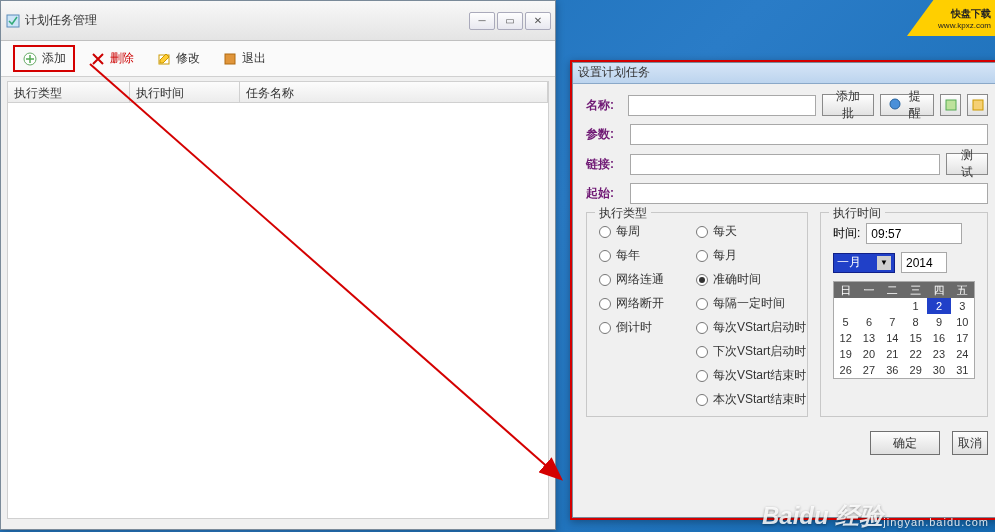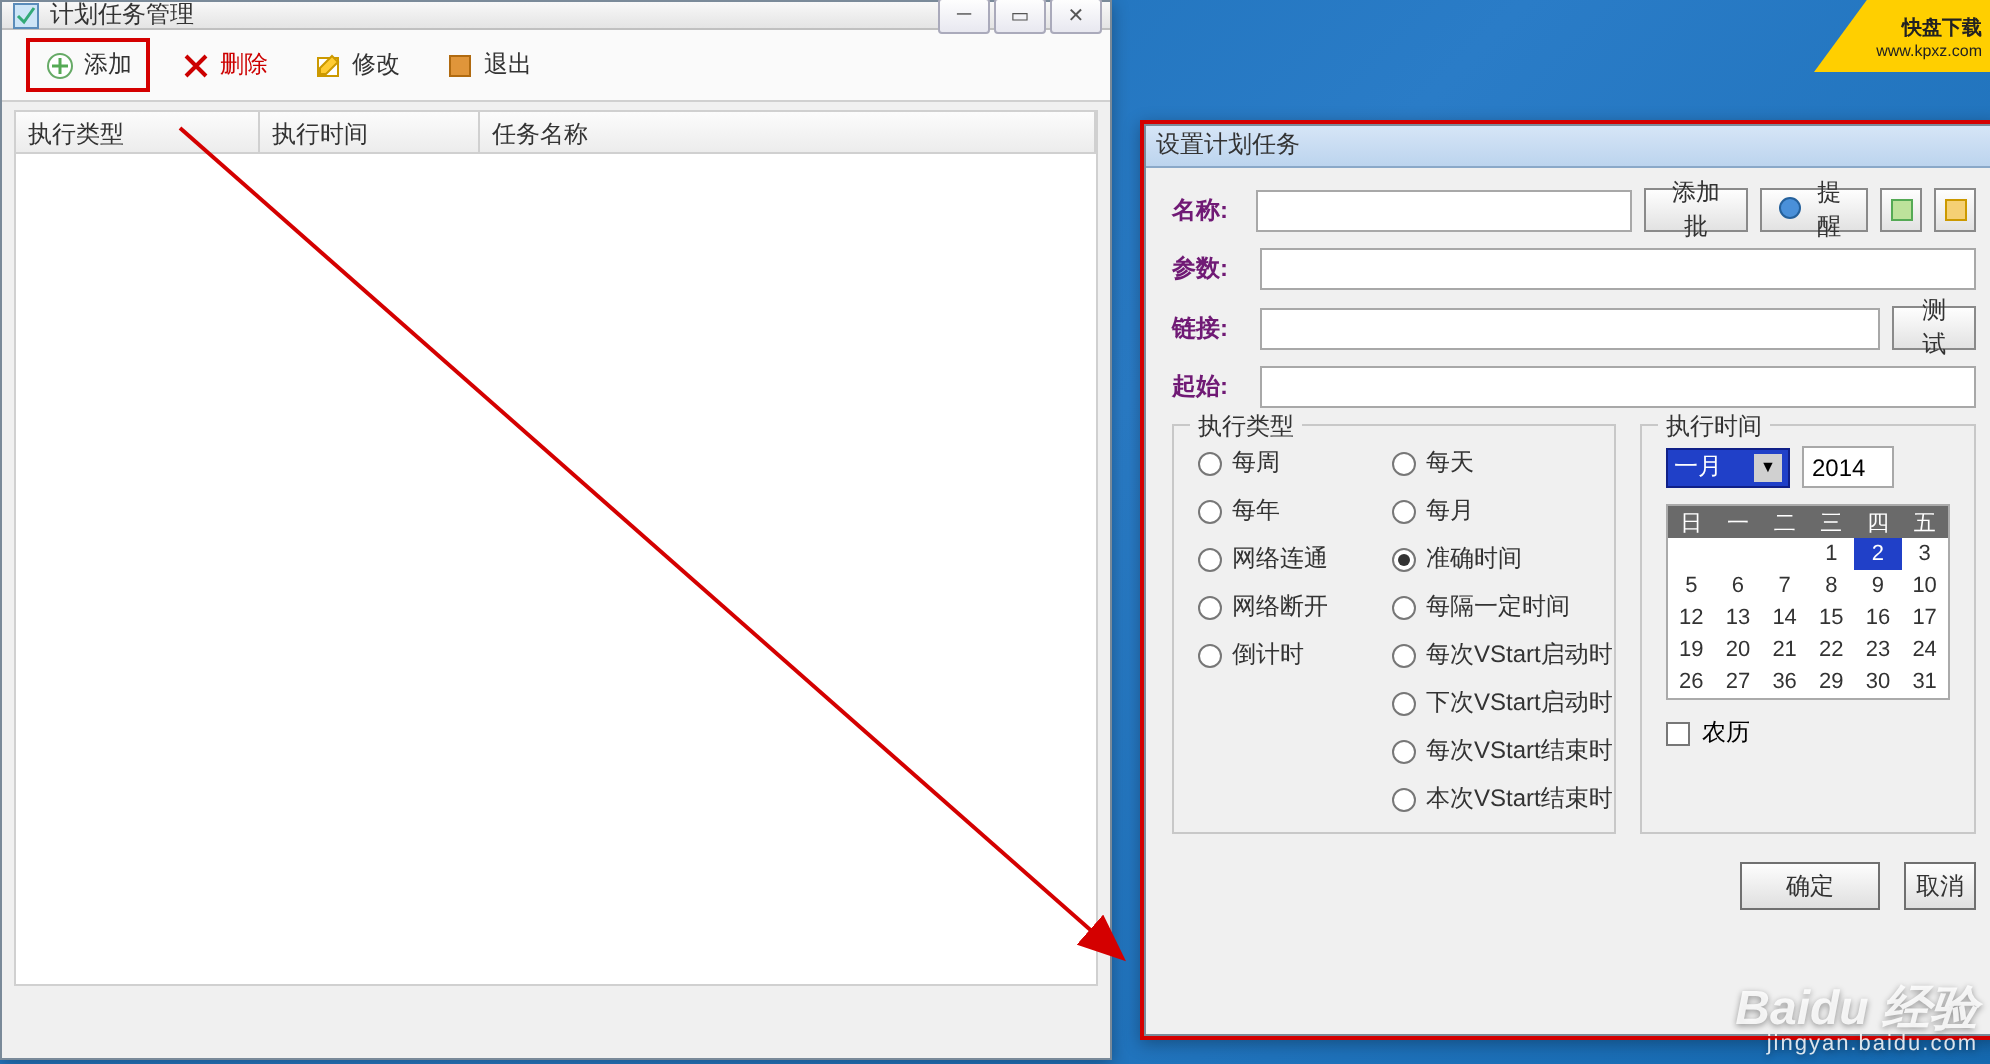--- a/index.html
+++ b/index.html
@@ -12,21 +12,21 @@
   overflow: hidden;
   background: linear-gradient(135deg, #1569b0 0%, #2a7cc7 50%, #1569b0 100%);
 }
 .window {
   position: absolute;
   background: #f0f0f0;
   border: 1px solid #7a8a99;
   box-shadow: 0 2px 8px rgba(0,0,0,.3);
 }
 .titlebar {
-  height: 14px;
+  height: 40px;
   background: linear-gradient(#f8f8f8, #e4e4e4);
   border-bottom: 1px solid #c0c0c0;
   display: flex;
   align-items: center;
   padding: 0 4px;
 }
 .titlebar .icon { width:16px; height:16px; margin-right:4px; display:inline-flex; align-items:center; justify-content:center; }
 .titlebar .title { flex:1; color:#333; }
 .winctrls { display:flex; gap:2px; }
 .winctrl {
@@ -93,21 +93,21 @@
   height:24px; min-width:70px; border:1px solid #707070; background:linear-gradient(#fdfdfd,#dfdfdf);
   cursor:pointer; font-family:inherit; font-size:12px; color:#333; display:inline-flex; align-items:center; justify-content:center;
 }
 
 
 svg.arrow { position:absolute; left:0; top:0; pointer-events:none; }
 
 .watermark {
   position:absolute; right:6px; bottom:4px; color:rgba(255,255,255,.85);
   font-size:24px; font-style:italic; font-weight:bold; text-shadow:0 1px 3px rgba(0,0,0,.4);
-  display:flex; flex-direction:column; align-items:flex-end; line-height:1;
+  display:flex; align-items:flex-end; line-height:1;
 }
 .watermark .wm-sub { font-size:11px; font-style:normal; font-weight:normal; letter-spacing:1px; }
 .corner-badge {
   position:absolute; right:0; top:0; width:88px; height:36px; background:#ffcf00;
   clip-path: polygon(30% 0, 100% 0, 100% 100%, 0 100%);
   display:flex; flex-direction:column; align-items:flex-end; justify-content:center; padding-right:4px;
   font-size:10px; color:#222; font-weight:bold;
 }
 </style>
 </head>
@@ -272,20 +272,24 @@
                 <span class="radio"></span>
                 <span>本次VStart结束时</span>
               </label>
           </div>
         </div>
       </div>
 
       <div class="fieldset" style="flex:1;">
         <span class="legend">执行时间</span>
         <div class="timerow">
+          <span>时间:</span>
+          <input class="txt" style="width: 96px;" value="09:57">
+        </div>
+        <div class="timerow">
           <div class="monthsel">
             <span>一月</span>
             <span class="tri">▼</span>
           </div>
           <input class="txt" style="width: 46px;" value="2014">
         </div>
         <div class="cal">
           <table id="cal-table">
               <tbody>
                 <tr>
@@ -332,24 +336,20 @@
                   <td>26</td>
                   <td>27</td>
                   <td>36</td>
                   <td>29</td>
                   <td>30</td>
                   <td>31</td>
                 </tr>
               </tbody>
             </table>
         </div>
-        <div style="margin-top:8px; display:flex; align-items:center; gap:6px;">
-          <span class="chk"></span>
-          <span>农历</span>
-        </div>
       </div>
     </div>
 
     <div class="bottombtns">
       <button class="bigbtn">确定</button>
       <button class="bigbtn" style="width:36px;min-width:0">取消</button>
     </div>
   </div>
 </div>
 

